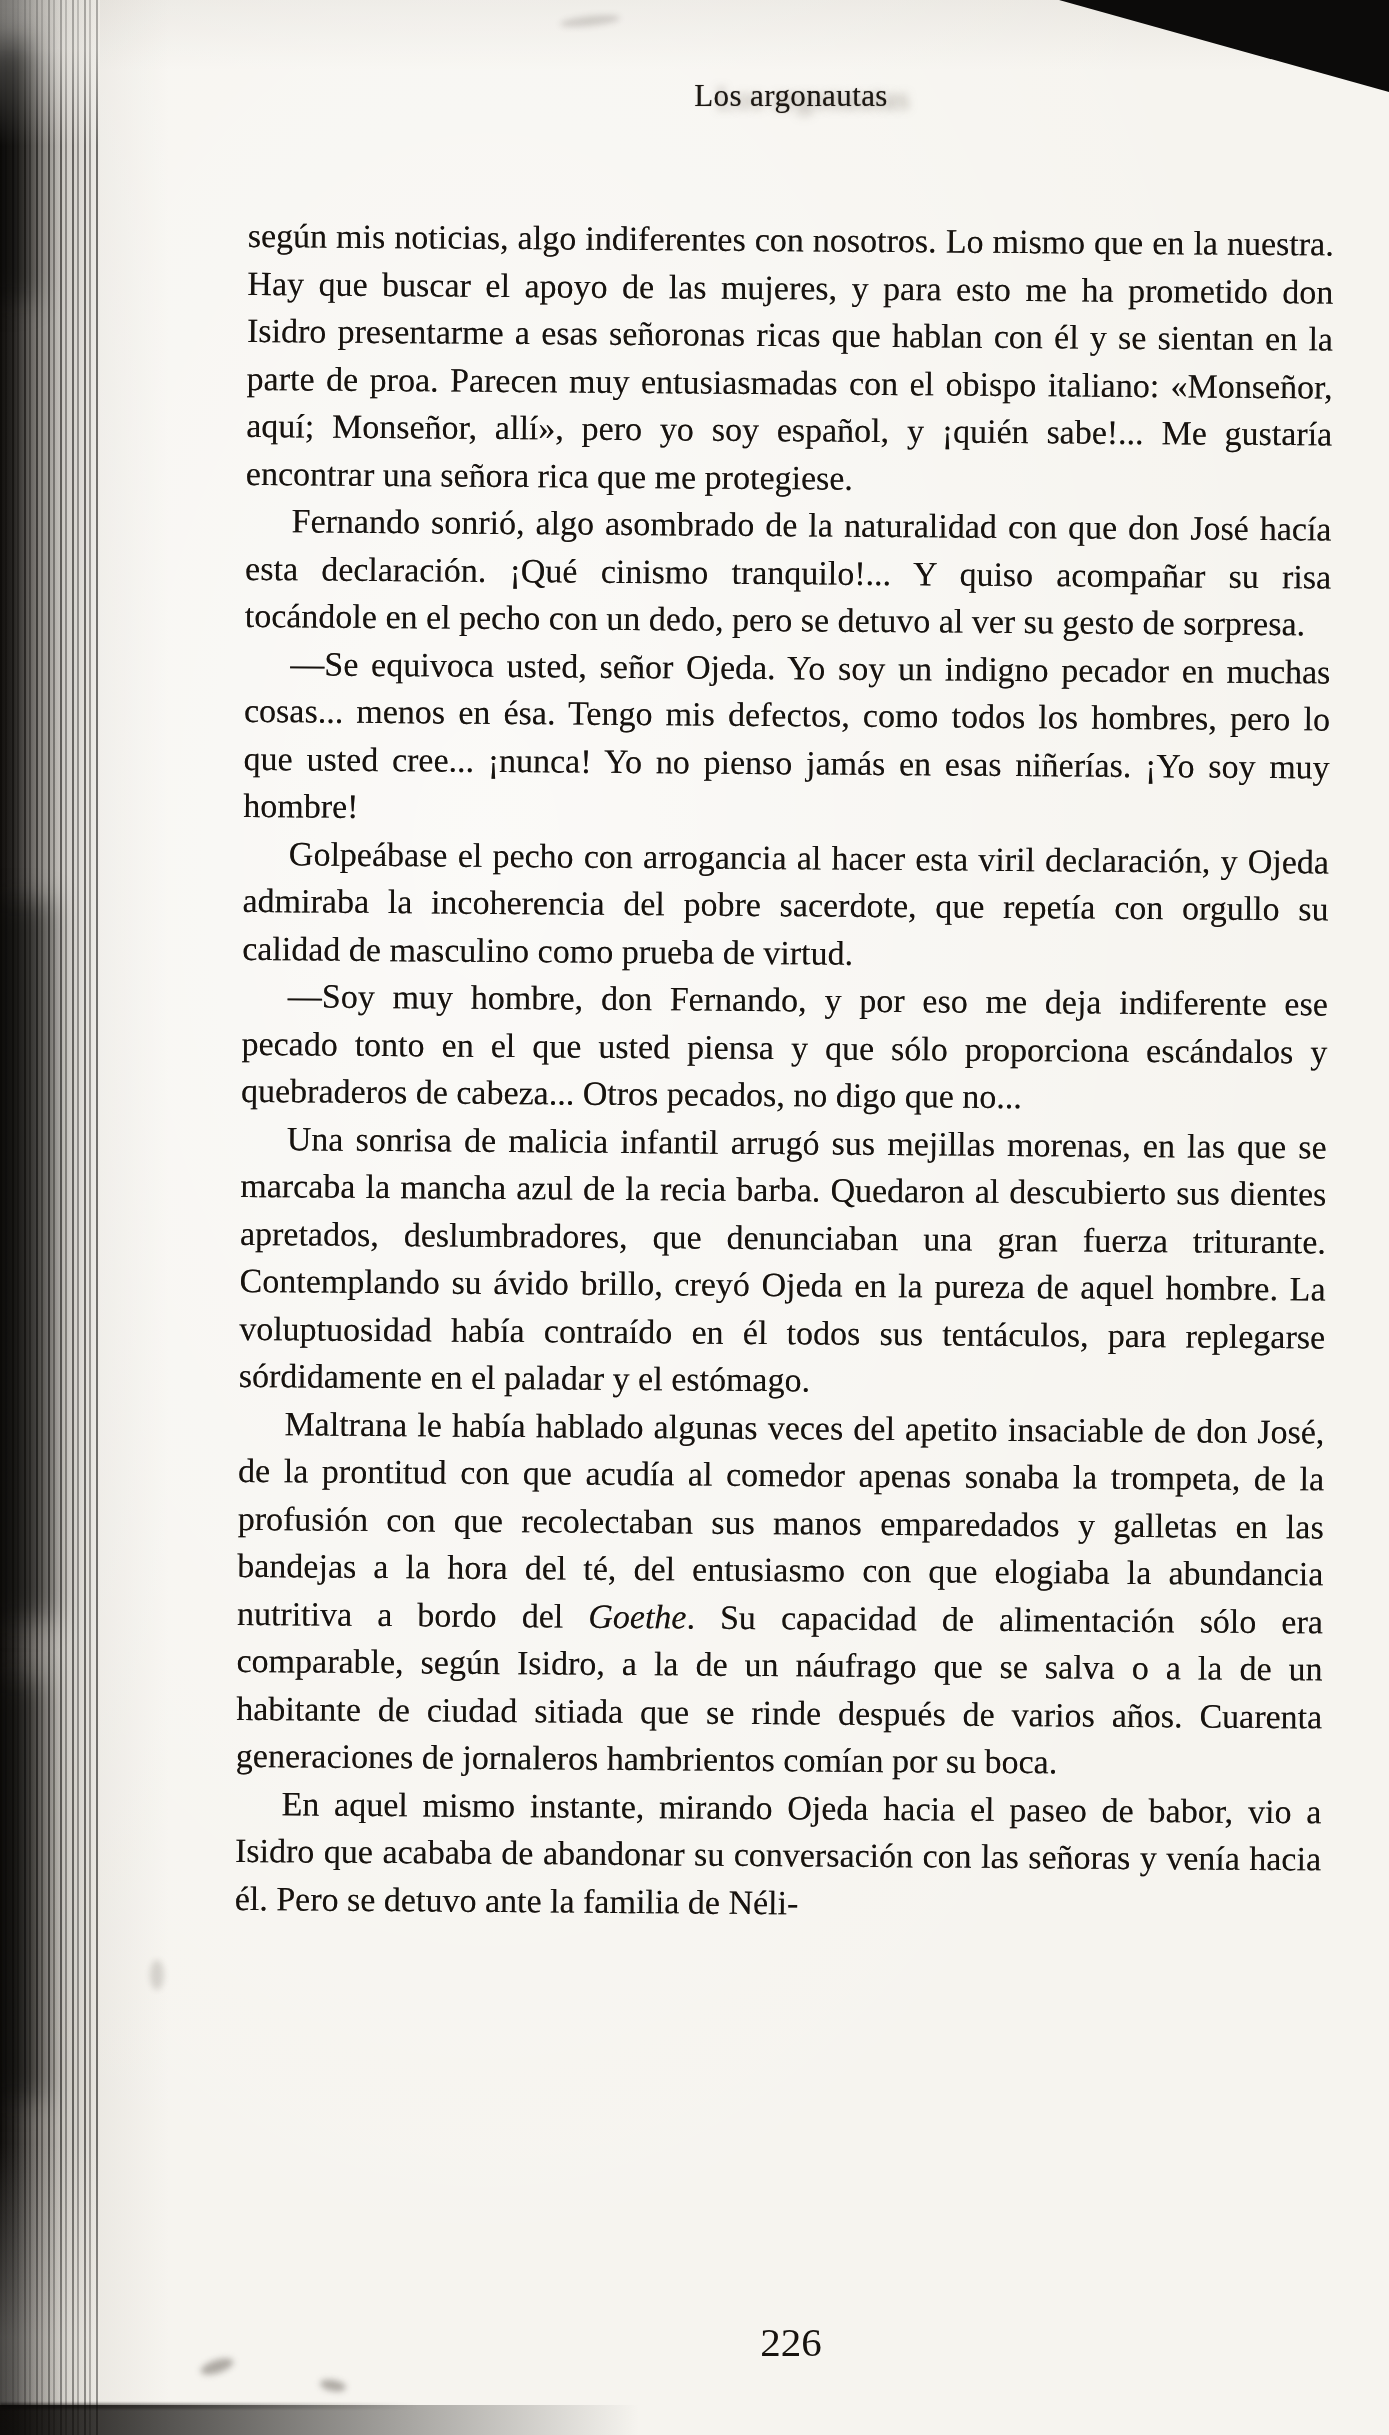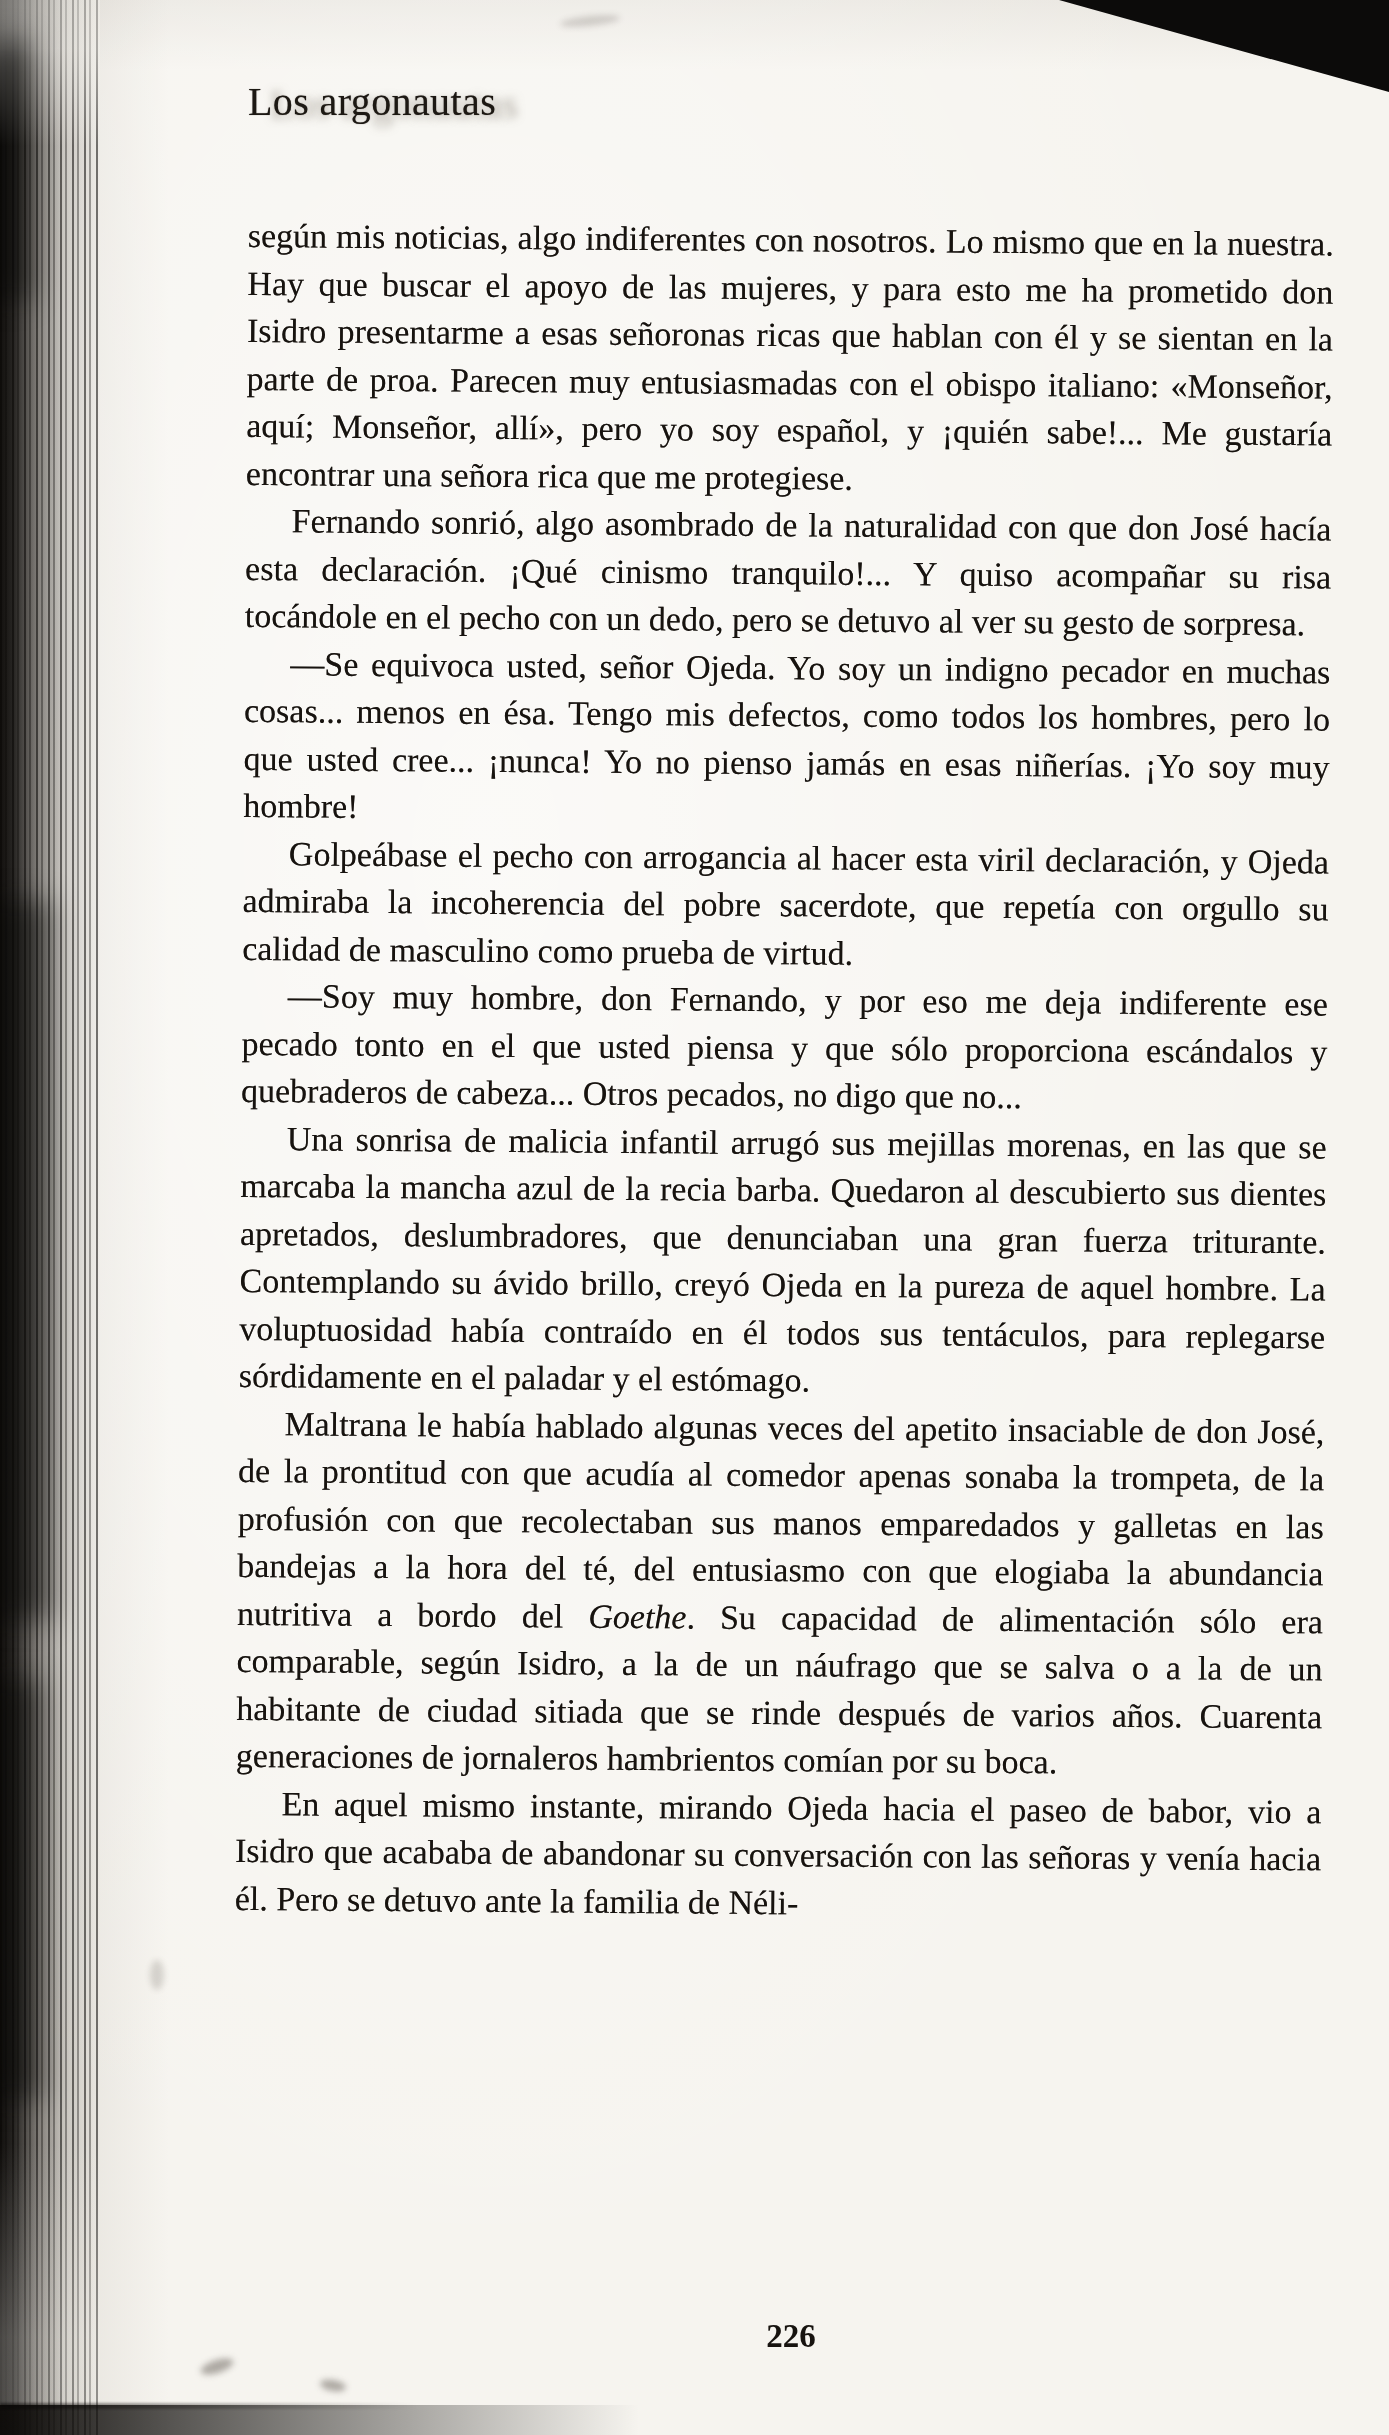--- a/index.html
+++ b/index.html
@@ -61,37 +61,37 @@
     border-radius: 50%; filter: blur(3px);
   }
   .smudge.s1 { left: 200px; bottom: 62px; width: 34px; height: 13px; transform: rotate(-18deg); }
   .smudge.s2 { left: 320px; bottom: 44px; width: 26px; height: 11px; transform: rotate(10deg); }
   .smudge.s3 { left: 560px; top: 16px; width: 60px; height: 10px; opacity: .5; transform: rotate(-6deg); }
   .smudge.s4 { left: 150px; top: 1960px; width: 14px; height: 30px; opacity: .45; }
 
   
   .header {
     position: absolute; top: 78px; left: 248px; width: 1086px;
-    text-align: left; font-size: 40px; color: #1c1813; letter-spacing: 0.4px;
+    text-align: center; font-size: 31px; color: #1c1813; letter-spacing: 0.4px;
   }
   .header .title {
     text-shadow: 22px 3px 9px rgba(110,100,88,0.55), 0 0 1px rgba(40,34,28,0.6);
   }
   .body-text {
     position: absolute; top: 212px; left: 248px; width: 1086px;
     font-size: 34px; line-height: 47.5px; color: #17130f;
     text-align: justify;
     transform: rotate(0.45deg); transform-origin: 0 0;
     text-shadow: 0 0 0.6px rgba(23,19,15,0.6);
   }
   .para { margin: 0; }
   .para.indent { text-indent: 46px; }
   .page-number {
     position: absolute; top: 2318px; left: 248px; width: 1086px;
-    text-align: center; font-size: 33px; font-weight: bold; color: #17130f;
+    text-align: center; font-size: 41px; font-weight: normal; color: #17130f;
   }
 </style>
 </head>
 <body>
 
 <div class="page">
 
   <div class="scan-left"></div>
   <div class="scan-blotch b1"></div>
   <div class="scan-blotch b2"></div>

